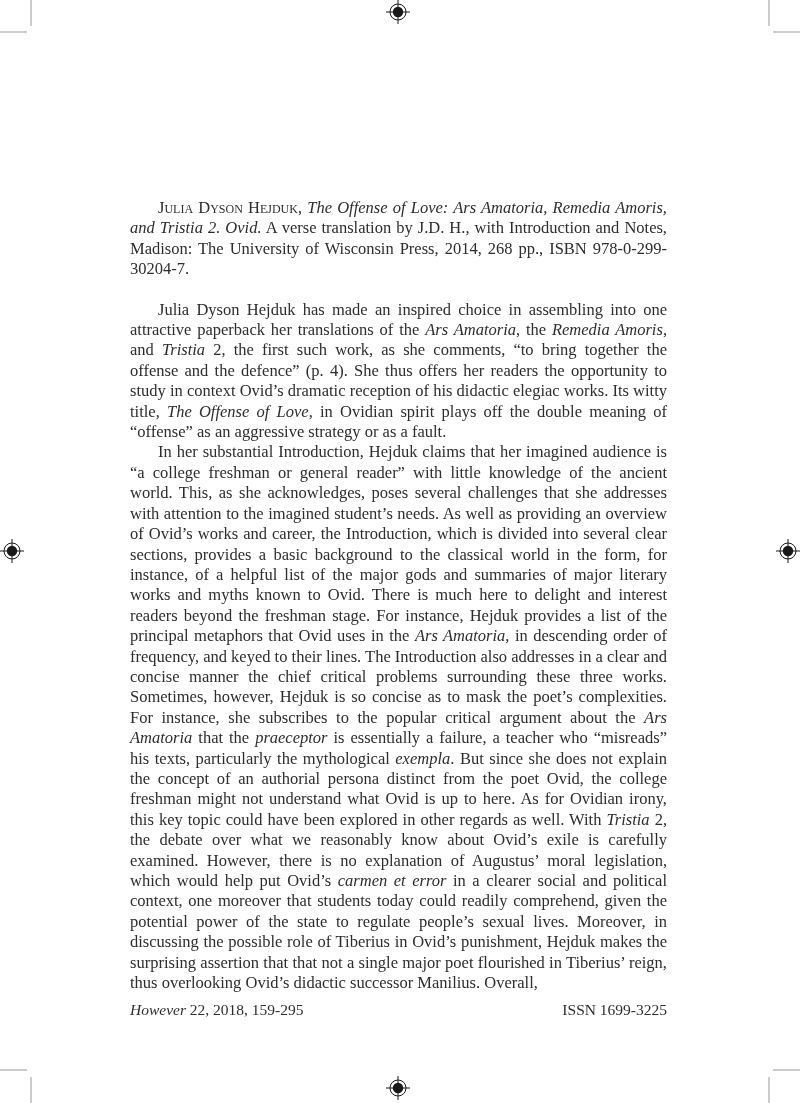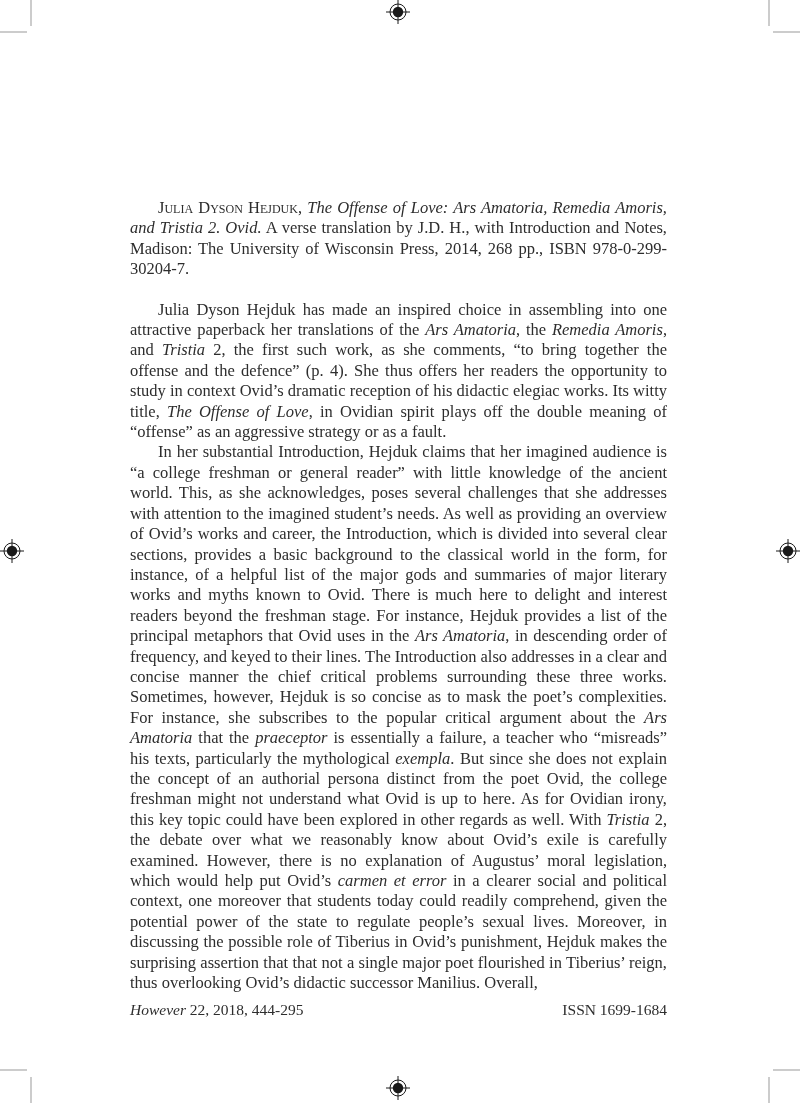--- a/index.html
+++ b/index.html
@@ -106,17 +106,17 @@
 
   <main class="text-column">
     <p class="citation-heading"><span class="run-smallcaps">Julia Dyson Hejduk</span><span class="run-normal">, </span><span class="run-italic">The Offense of Love: Ars Amatoria, Remedia Amoris, and Tristia 2. Ovid.</span><span class="run-normal">  A verse translation by J.D. H., with Introduction and Notes, Madison: The University of Wisconsin Press, 2014, 268 pp., ISBN 978-0-299-30204-7.</span></p>
     <div>
         <p class="body-paragraph"><span class="run-normal">Julia Dyson Hejduk has made an inspired choice in assembling into one attractive paperback her translations of the </span><span class="run-italic">Ars Amatoria</span><span class="run-normal">, the </span><span class="run-italic">Remedia Amoris</span><span class="run-normal">, and </span><span class="run-italic">Tristia</span><span class="run-normal"> 2, the first such work, as she comments, “to bring together the offense and the defence” (p. 4).  She thus offers her readers the opportunity to study in context Ovid’s dramatic reception of his didactic elegiac works. Its witty title, </span><span class="run-italic">The Offense of Love</span><span class="run-normal">, in Ovidian spirit plays off the double meaning of “offense” as an aggressive strategy or as a fault.</span></p>
         <p class="body-paragraph"><span class="run-normal">In her substantial Introduction, Hejduk claims that her imagined audience is “a college freshman or general reader” with little knowledge of the ancient world.  This, as she acknowledges, poses several challenges that she addresses with attention to the imagined student’s needs.  As well as providing an overview of Ovid’s works and career, the Introduction, which is divided into several clear sections, provides a basic background to the classical world in the form, for instance, of a helpful list of the major gods and summaries of major literary works and myths known to Ovid. There is much here to delight and interest readers beyond the freshman stage.  For instance, Hejduk provides a list of the principal metaphors that Ovid uses in the </span><span class="run-italic">Ars Amatoria</span><span class="run-normal">, in descending order of frequency, and keyed to their lines. The Introduction also addresses in a clear and concise manner the chief critical problems surrounding these three works. Sometimes, however, Hejduk is so concise as to mask the poet’s complexities.  For instance, she subscribes to the popular critical argument about the </span><span class="run-italic">Ars Amatoria</span><span class="run-normal"> that the </span><span class="run-italic">praeceptor</span><span class="run-normal"> is essentially a failure, a teacher who “misreads” his texts, particularly the mythological </span><span class="run-italic">exempla</span><span class="run-normal">.  But since she does not explain the concept of an authorial persona distinct from the poet Ovid, the college freshman might not understand what Ovid is up to here. As for Ovidian irony, this key topic could have been explored in other regards as well.  With </span><span class="run-italic">Tristia</span><span class="run-normal"> 2, the debate over what we reasonably know about Ovid’s exile is carefully examined.  However, there is no explanation of Augustus’ moral legislation, which would help put Ovid’s </span><span class="run-italic">carmen et error</span><span class="run-normal"> in a clearer social and political context, one moreover that students today could readily comprehend, given the potential power of the state to regulate people’s sexual lives. Moreover, in discussing the possible role of Tiberius in Ovid’s punishment, Hejduk makes the surprising assertion that that not a single major poet flourished in Tiberius’ reign, thus overlooking Ovid’s didactic successor Manilius. Overall,</span></p>
       </div>
   </main>
 
   <footer class="page-footer">
-    <span><span class="run-italic">However</span><span class="run-normal"> 22, 2018, 444-295</span></span>
-    <span>ISSN 1699-1684</span>
+    <span><span class="run-italic">However</span><span class="run-normal"> 22, 2018, 159-295</span></span>
+    <span>ISSN 1699-3225</span>
   </footer>
 
 </div>
 
 </body></html>

